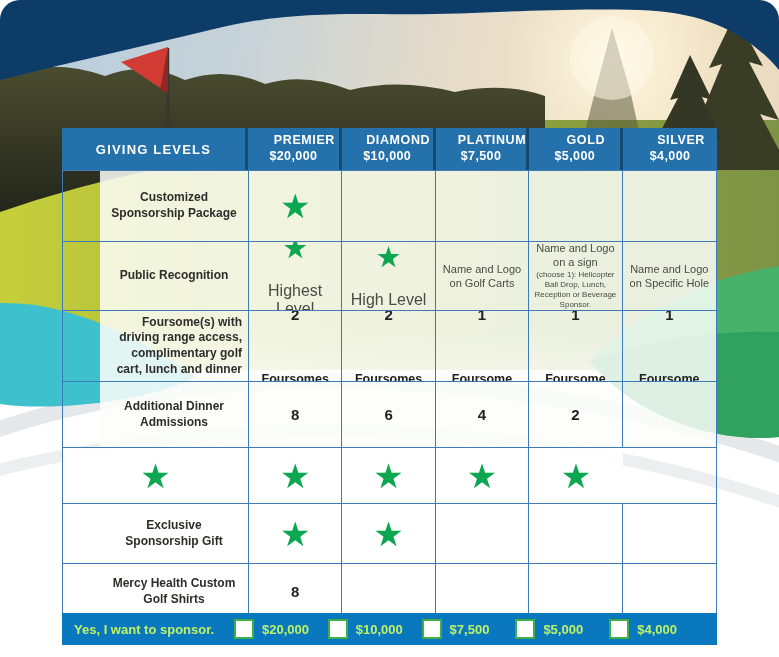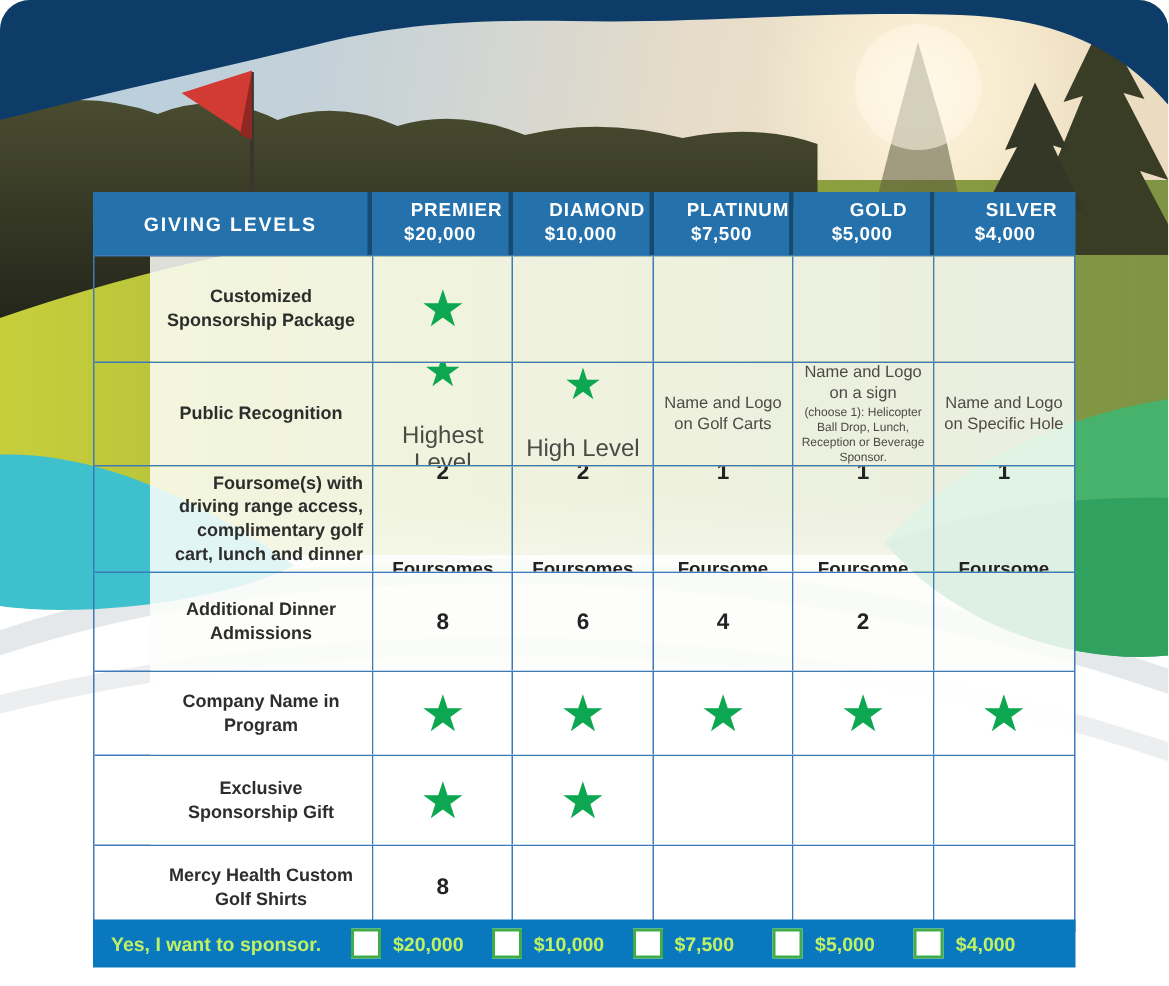--- a/index.html
+++ b/index.html
@@ -198,21 +198,20 @@
         <div class="cell">
           <div class="num">4</div>
           </div>
         <div class="cell">
           <div class="num">2</div>
           </div>
         <div class="cell"></div>
       </div>
 
       <div class="grid-cols trow solid" style="height:55px">
-        <div class="cell label">Company Name in Program</div>
         <div class="cell">
           <span class="star">★</span>
           </div>
         <div class="cell">
           <span class="star">★</span>
           </div>
         <div class="cell">
           <span class="star">★</span>
           </div>
         <div class="cell">

